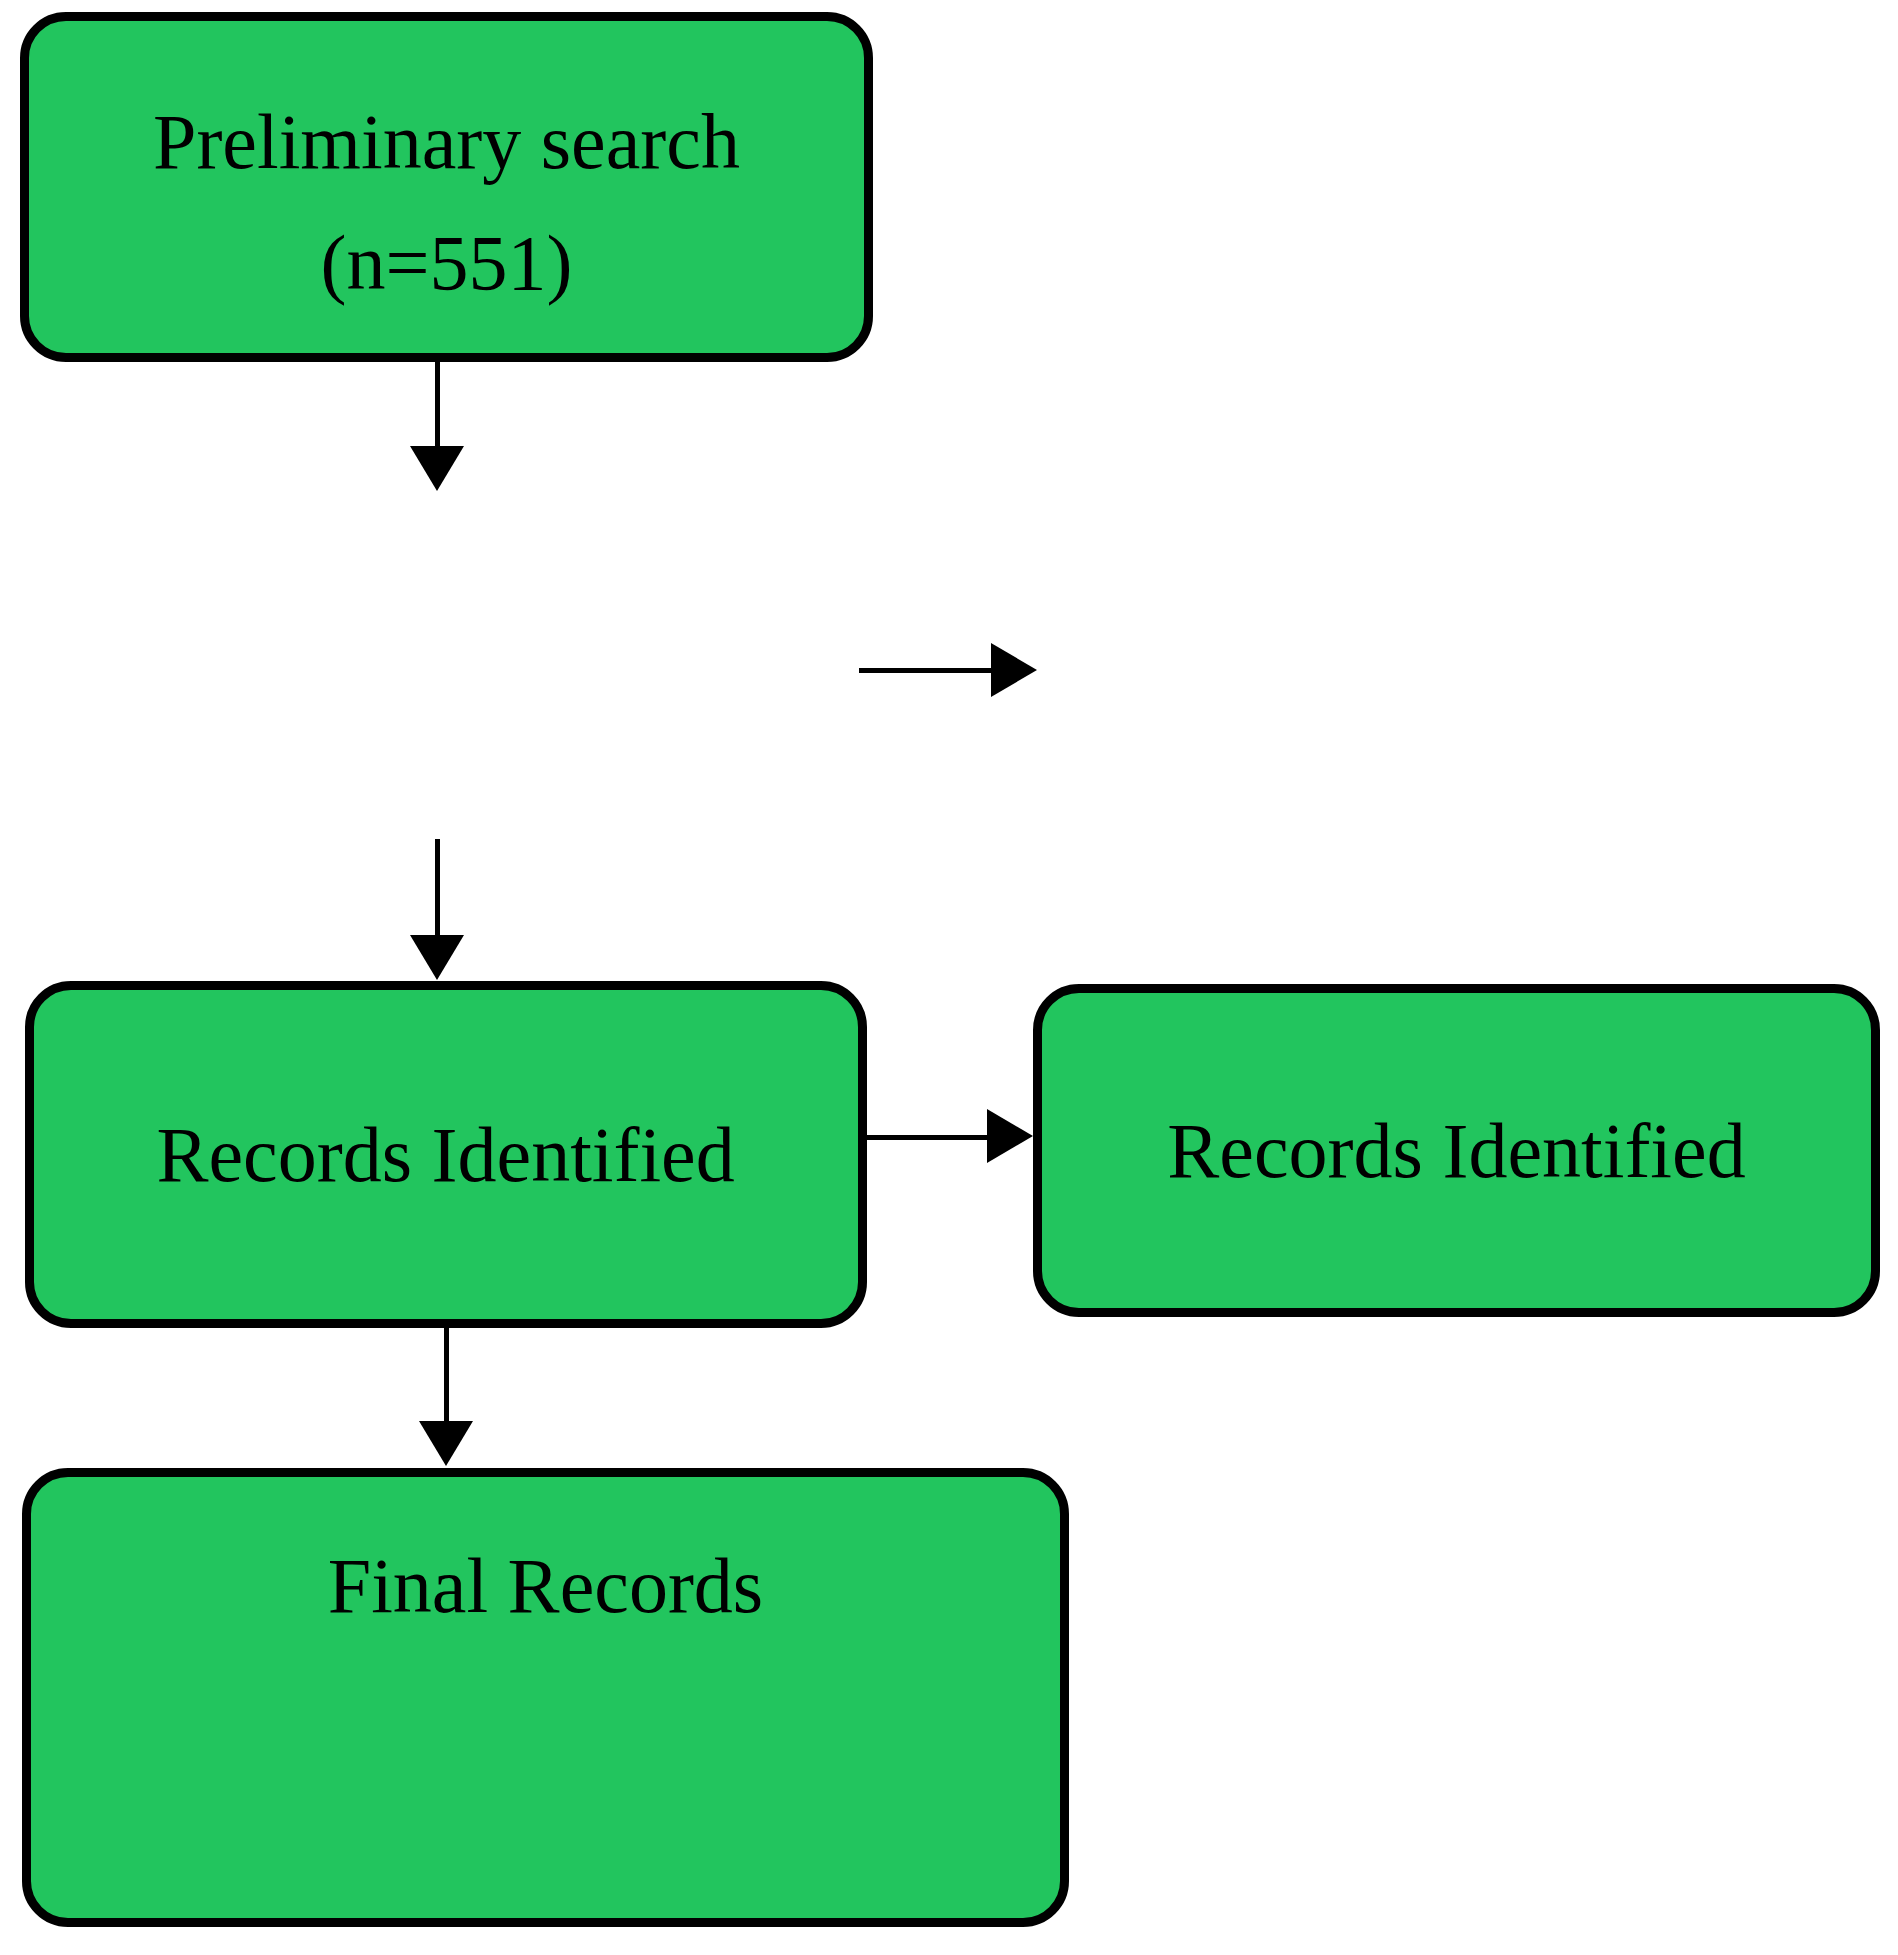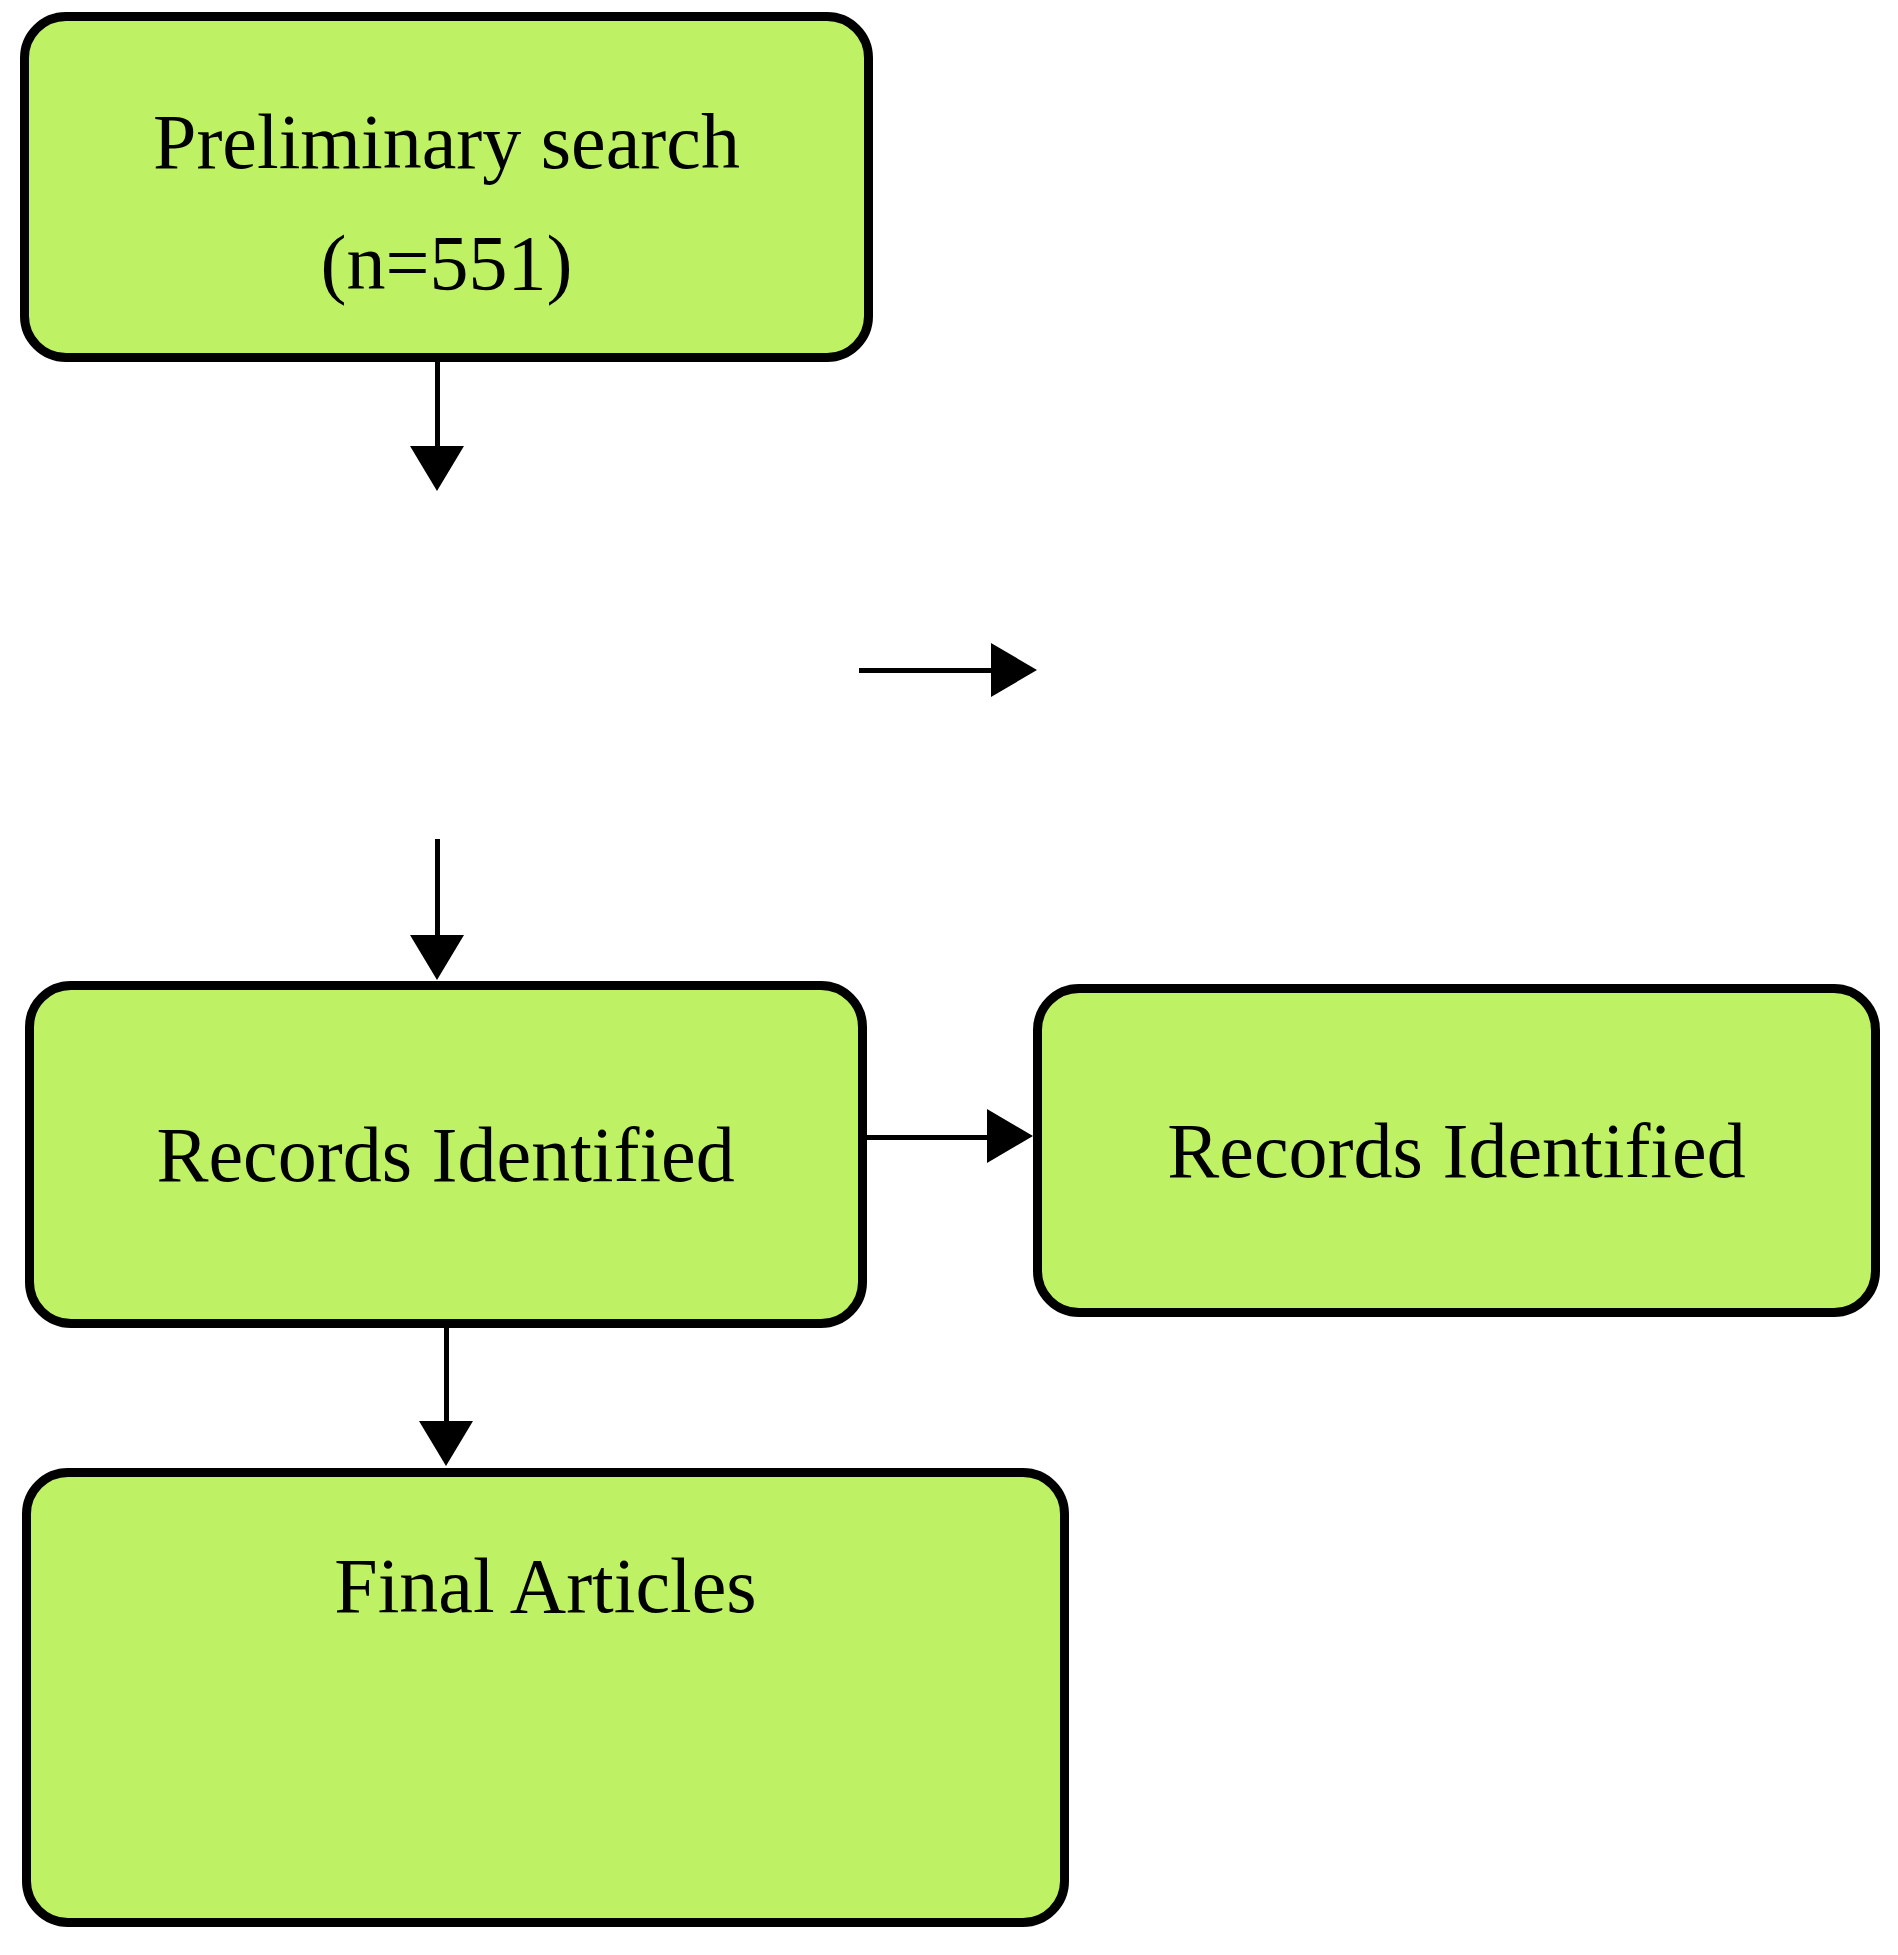--- a/index.html
+++ b/index.html
@@ -13,21 +13,21 @@
     height: 1955px;
     background: #ffffff;
     font-family: "Liberation Serif", "DejaVu Serif", serif;
     color: #000000;
   }
   .node {
     position: absolute;
     box-sizing: border-box;
     border: 9.7px solid #000000;
     border-radius: 46px;
-    background: #bef264;
+    background: #22c55e;
     display: flex;
     justify-content: center;
   }
   .node-text {
     width: 100%;
     text-align: center;
     font-size: 78px;
     line-height: 121px;
     white-space: nowrap;
   }
@@ -98,18 +98,18 @@
     <div class="node-text">
       <div class="node-line">Records Identified</div>
     </div>
   </div>
 
   <div class="vstem" style="left:444px; top:1328px; height:94px;"></div>
   <div class="head-down" style="left:419px; top:1421px;"></div>
 
   <div class="node two-line final" style="left:22px; top:1468px; width:1047px; height:459px;">
     <div class="node-text">
-      <div class="node-line">Final Articles</div>
+      <div class="node-line">Final Records</div>
     </div>
   </div>
 
 </div>
 
 
 </body></html>

